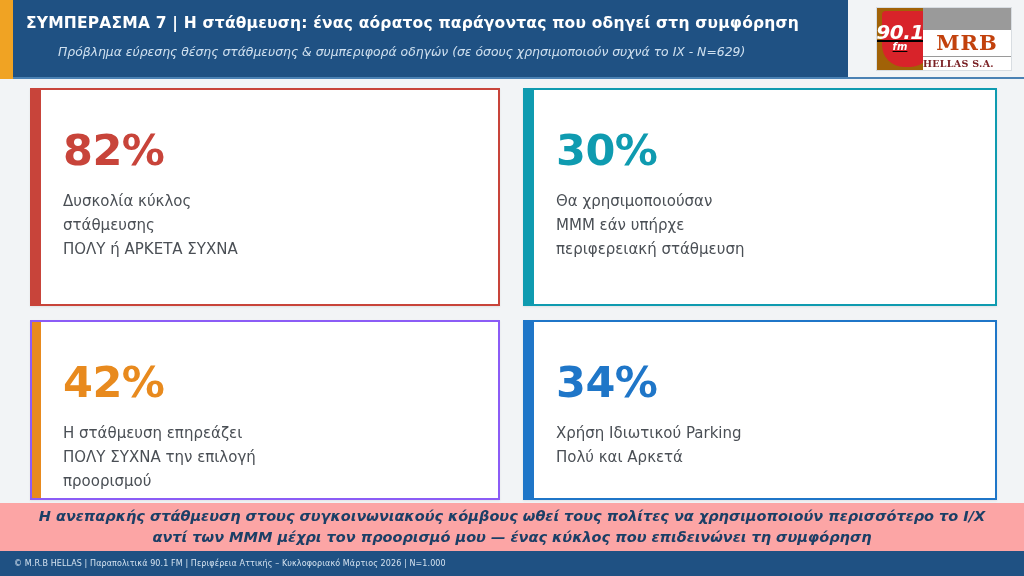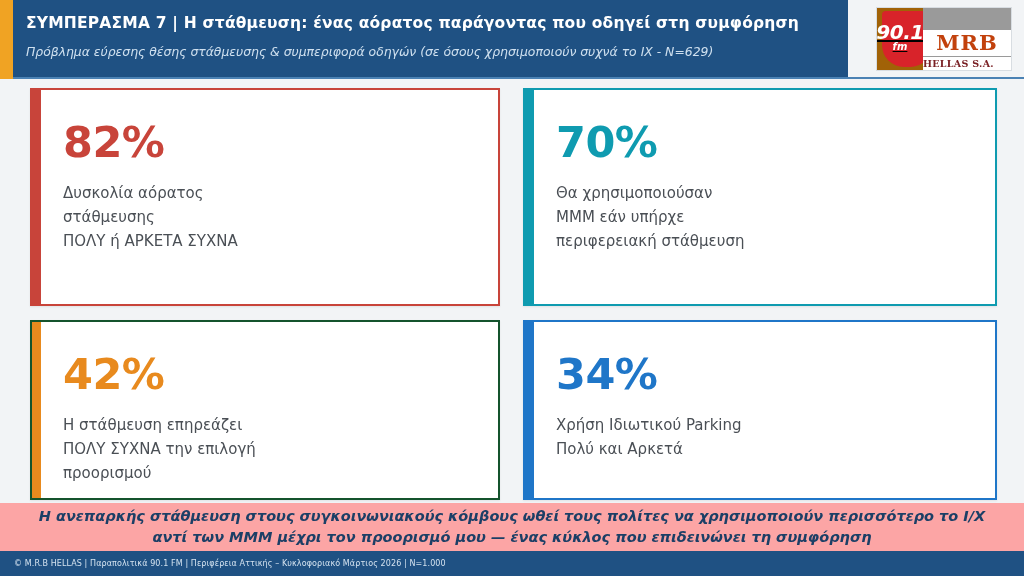--- a/index.html
+++ b/index.html
@@ -58,20 +58,21 @@
     line-height: 22px;
     white-space: nowrap;
   }
   .header-subtitle {
     margin-top: 9px;
     color: #cfe0ef;
     font-size: 12.4px;
     font-style: italic;
     line-height: 18px;
     white-space: nowrap;
+    margin-left: 32px;
   }
 
   
   .logo {
     position: absolute;
     left: 876px;
     top: 7px;
     width: 136px;
     height: 64px;
     display: flex;
@@ -168,40 +169,40 @@
     box-shadow: 0 1px 2px rgba(0,0,0,0.07);
   }
   .card-accent {
     position: absolute;
     left: 0; top: 0; bottom: 0;
     width: 9px;
   }
   .card-body {
     position: absolute;
     left: 9px; right: 0; top: 0; bottom: 0;
-    padding: 27px 22px 10px 22px;
+    padding: 35px 22px 10px 22px;
     box-sizing: border-box;
   }
   .card-pct {
     font-size: 43px;
     font-weight: bold;
     line-height: 50px;
     letter-spacing: -0.5px;
   }
   .card-desc {
     margin-top: 14px;
     color: #4a4f55;
     font-size: 15px;
     line-height: 24px;
   }
   .card-desc div { white-space: nowrap; }
 
   #card-1 { left: 30px;  top: 0px;   width: 470px; height: 218px; border: 2px solid #c8443a; }
   #card-2 { left: 523px; top: 0px;   width: 474px; height: 218px; border: 2px solid #0f9bb0; }
-  #card-3 { left: 30px;  top: 232px; width: 470px; height: 180px; border: 2px solid #14532d; }
+  #card-3 { left: 30px;  top: 232px; width: 470px; height: 180px; border: 2px solid #8b5cf6; }
   #card-4 { left: 523px; top: 232px; width: 474px; height: 180px; border: 2px solid #1f76c8; }
 
   
   .banner {
     position: absolute;
     left: 0; top: 503px;
     width: 1024px;
     height: 48px;
     background: #fca5a5;
     display: flex;
@@ -265,31 +266,31 @@
     </div>
   </div>
 
   <div class="cards">
 
     <div class="card" id="card-1">
       <div class="card-accent" style="background:#c8443a"></div>
       <div class="card-body">
         <div class="card-pct" style="color:#c8443a">82%</div>
         <div class="card-desc">
-          <div>Δυσκολία αόρατος</div>
+          <div>Δυσκολία κύκλος</div>
           <div>στάθμευσης</div>
           <div>ΠΟΛΥ ή ΑΡΚΕΤΑ ΣΥΧΝΑ</div>
         </div>
       </div>
     </div>
 
     <div class="card" id="card-2">
       <div class="card-accent" style="background:#0f9bb0"></div>
       <div class="card-body">
-        <div class="card-pct" style="color:#0f9bb0">70%</div>
+        <div class="card-pct" style="color:#0f9bb0">30%</div>
         <div class="card-desc">
           <div>Θα χρησιμοποιούσαν</div>
           <div>ΜΜΜ εάν υπήρχε</div>
           <div>περιφερειακή στάθμευση</div>
         </div>
       </div>
     </div>
 
     <div class="card" id="card-3">
       <div class="card-accent" style="background:#e88a1e"></div>

